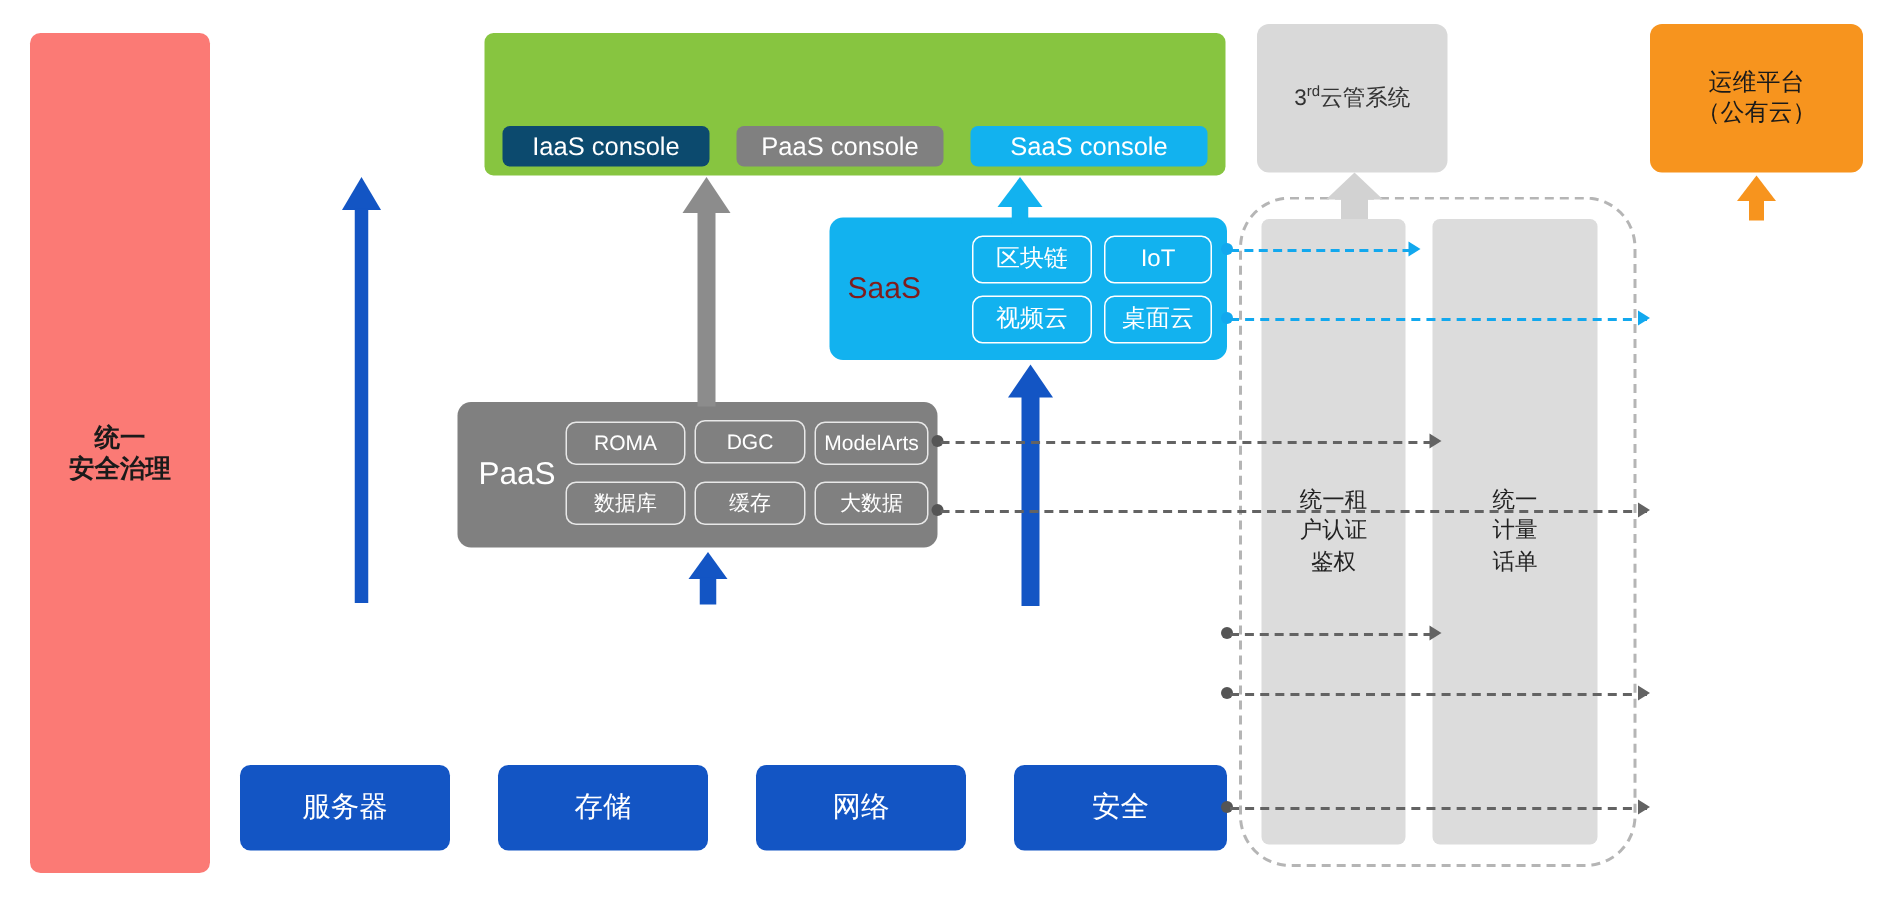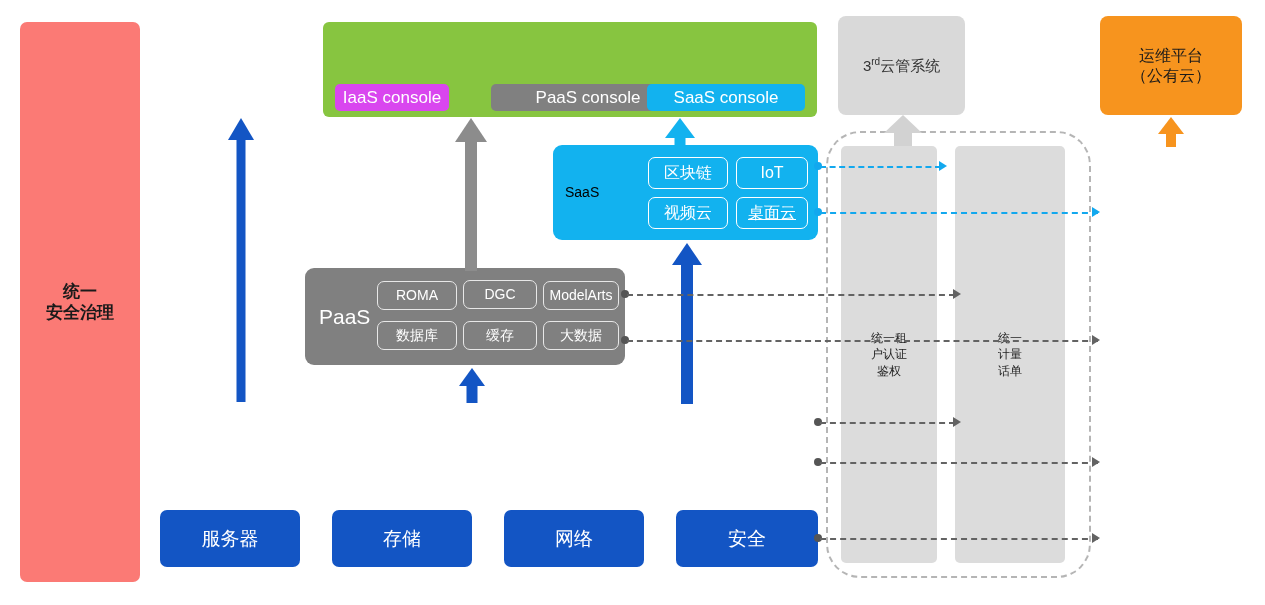--- a/index.html
+++ b/index.html
@@ -45,22 +45,22 @@
   #console-title{
     position:absolute; left:0; top:10px; width:100%;
     text-align:center; font-size:19px; color:#141414;
   }
   .console-chip{
     position:absolute; top:62px; height:27px;
     border-radius:5px;
     display:flex;align-items:center;justify-content:center;
     color:#ffffff; font-size:17px;
   }
-  #chip-iaas{ left:12px;  width:114px; background:#d946ef; }
-  #chip-paas{ left:168px; width:138px; background:#808080;padding-left:28px; }
+  #chip-iaas{ left:12px;  width:138px; background:#0c4a6e; }
+  #chip-paas{ left:168px; width:138px; background:#808080; }
   #chip-saas{ left:324px; width:158px; background:#12b2ef; }
 
   
   #third-party{
     left:838px; top:16px; width:127px; height:99px;
     background:#d9d9d9; color:#333333; font-size:15px; border-radius:8px;
   }
   #third-party sup{font-size:10px;}
   #app-market{
     left:990px; top:16px; width:75px; height:99px;
@@ -76,32 +76,32 @@
     background:#f7941e; color:#1a1a1a; font-size:17px; font-weight:700;
     border-radius:9px;
   }
   
   #saas{
     left:553px; top:145px; width:265px; height:95px;
     background:#12b2ef; border-radius:9px; display:block;
   }
   #saas-label{
     position:absolute; left:12px; top:50%; transform:translateY(-50%);
-    color:#000000; font-size:14px;
+    color:#7f1d1d; font-size:20px;
   }
   .saas-chip{
     position:absolute; height:30px;
     border:1.6px solid #ffffff; border-radius:7px;
     display:flex;align-items:center;justify-content:center;
     color:#ffffff; font-size:16px; background:transparent;
   }
   #saas-c0{left:95px; top:12px; width:78px;}
   #saas-c1{left:183px;top:12px; width:70px;}
   #saas-c2{left:95px; top:52px; width:78px;}
-  #saas-c3{left:183px;top:52px; width:70px;text-decoration:underline;}
+  #saas-c3{left:183px;top:52px; width:70px;}
   
   #paas{
     left:305px; top:268px; width:320px; height:97px;
     background:#808080; border-radius:9px; display:block;
   }
   #paas-label{
     position:absolute; left:14px; top:50%; transform:translateY(-50%);
     color:#ffffff; font-size:21px;
   }
   .paas-chip{
@@ -150,21 +150,21 @@
     position:absolute; left:826px; top:131px; width:265px; height:447px;
     border:2.5px dashed #b5b5b5; border-radius:34px;
     box-sizing:border-box;
     background:transparent;
   }
   
   .gray-col{
     position:absolute; top:146px; height:417px;
     background:#dcdcdc; border-radius:5px;
     display:flex;align-items:center;justify-content:center;
-    color:#222222; font-size:12px; line-height:1.35; text-align:center;
+    color:#222222; font-size:15px; line-height:1.35; text-align:center;
     white-space:pre-line;
   }
   #gray-auth{ left:841px; width:96px; }
   #gray-meter{ left:955px; width:110px; }
 
   
   .arr{position:absolute;}
   .arr .shaft{position:absolute;left:50%;transform:translateX(-50%);}
   .arr .head{
     position:absolute;left:50%;top:0;transform:translateX(-50%);

